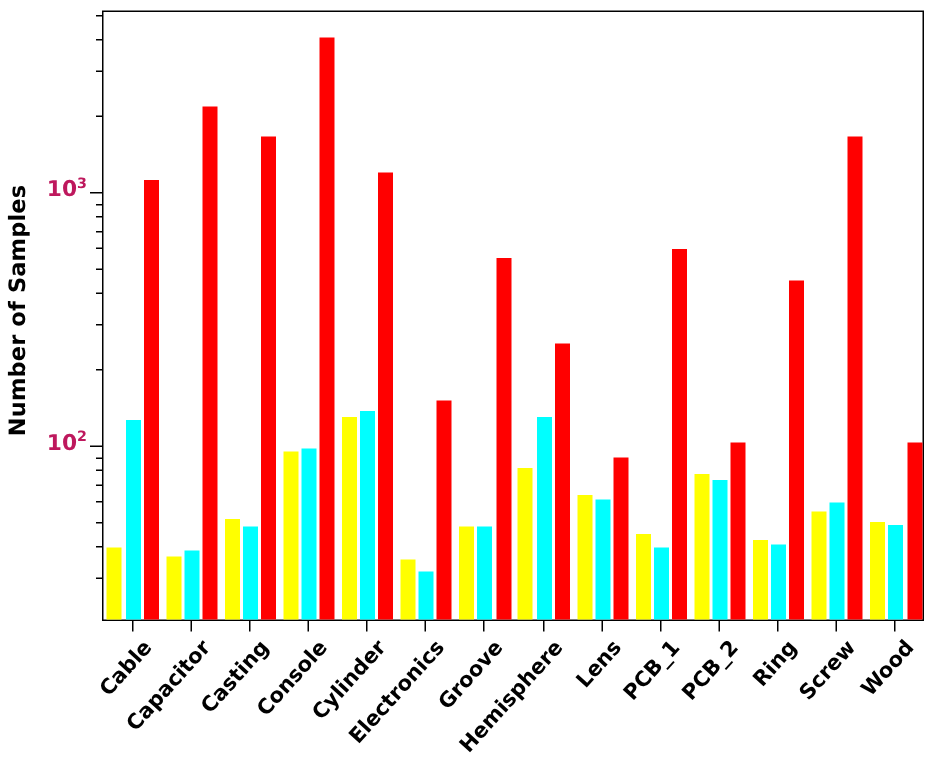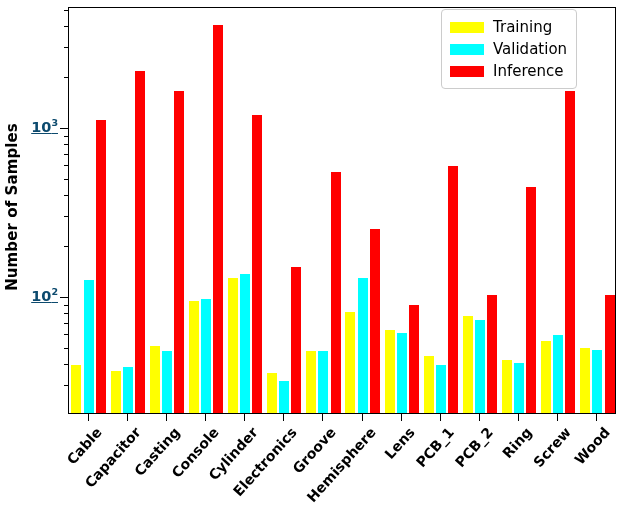--- a/index.html
+++ b/index.html
@@ -87,23 +87,22 @@
     width: 4.5px;
     height: 0;
     border-top: 1.4px solid #000000;
   }
   .ytick-label {
     position: absolute;
     right: 566px;
     text-align: center;
     font-size: 14.5px;
     font-weight: 700;
-    color: #0c4a6e;
-    white-space: nowrap;
-    text-decoration: underline;
+    color: #be185d;
+    white-space: nowrap;
   }
   .ytick-label sup {
     font-size: 9.5px;
     vertical-align: super;
     font-weight: 700;
   }
 
   
   .xtick {
     position: absolute;
@@ -287,28 +286,14 @@
       <div class="xtick" style="left: 479px;"></div>
       <div class="xtick-label" style="left: 484px;"><span class="xtl-inner">PCB_2</span></div>
       <div class="xtick" style="left: 518.143px;"></div>
       <div class="xtick-label" style="left: 523.143px;"><span class="xtl-inner">Ring</span></div>
       <div class="xtick" style="left: 557.286px;"></div>
       <div class="xtick-label" style="left: 562.286px;"><span class="xtl-inner">Screw</span></div>
       <div class="xtick" style="left: 596.429px;"></div>
       <div class="xtick-label" style="left: 601.429px;"><span class="xtl-inner">Wood</span></div>
     </div>
 
-  <div id="legend">
-      <div class="legend-row">
-        <div class="legend-swatch" style="background: rgb(255, 255, 0);"></div>
-        <div class="legend-text">Training</div>
-      </div>
-      <div class="legend-row">
-        <div class="legend-swatch" style="background: rgb(0, 255, 255);"></div>
-        <div class="legend-text">Validation</div>
-      </div>
-      <div class="legend-row">
-        <div class="legend-swatch" style="background: rgb(255, 0, 0);"></div>
-        <div class="legend-text">Inference</div>
-      </div>
-    </div>
 
 </div>
 
 </body></html>

